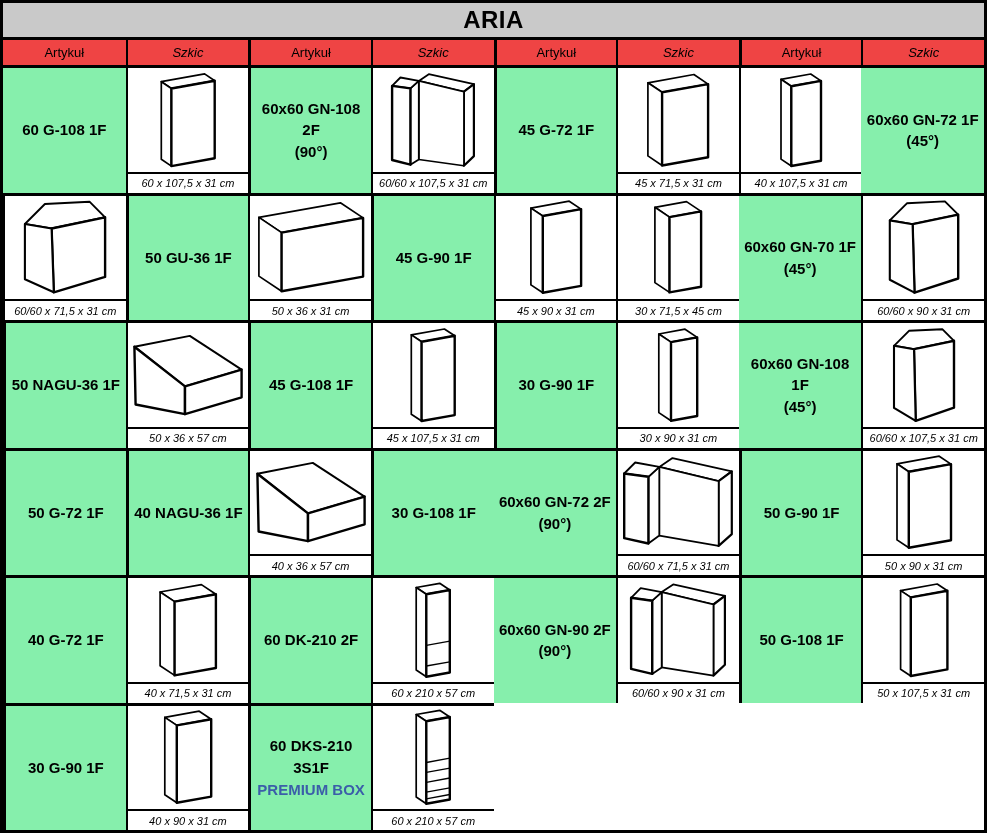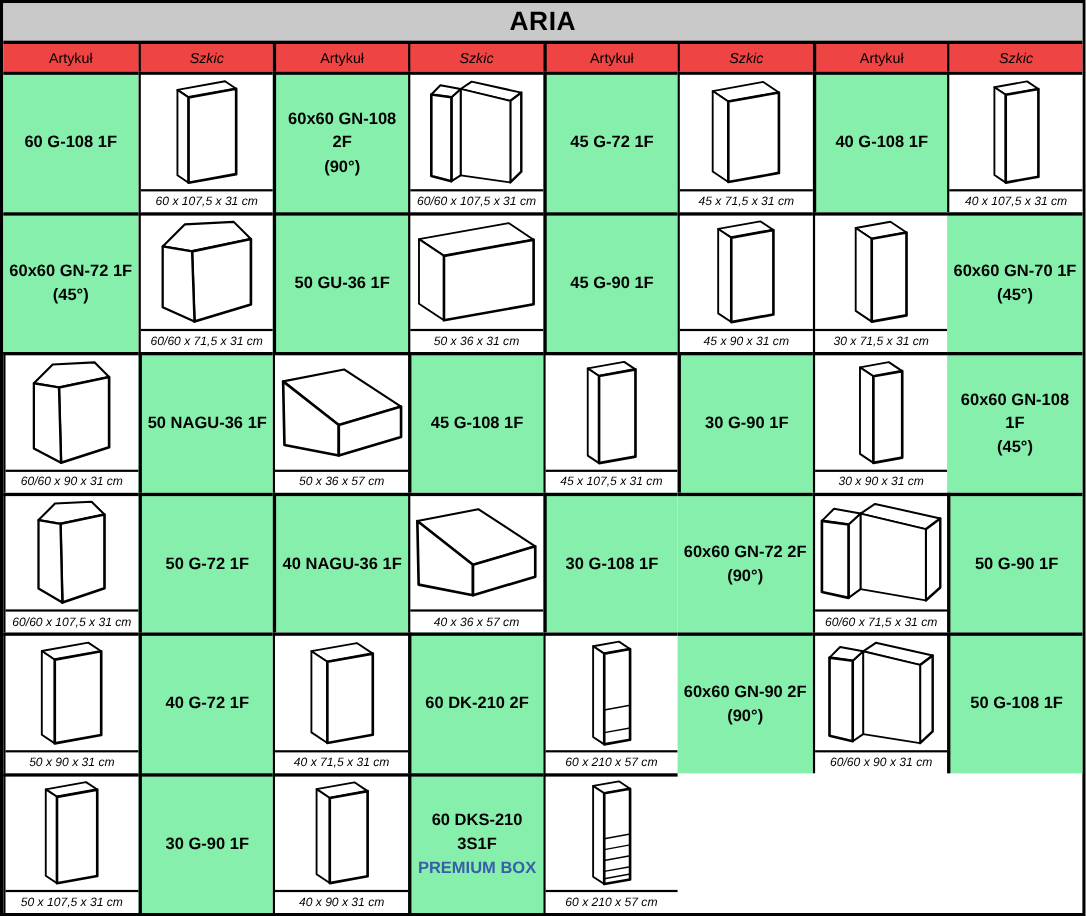--- a/index.html
+++ b/index.html
@@ -95,23 +95,20 @@
     <div class="scell bt3 bl2">
       <div class="sbox">
         <svg width="118" height="100" viewBox="0 0 118 100" xmlns="http://www.w3.org/2000/svg">
           <polygon points="43.1,22.3 89.1,14.1 74.9,4.5 28.9,12.8" fill="#ffffff" stroke="#000000" stroke-width="1.7" stroke-linejoin="round"></polygon>
           <polygon points="43.1,95.5 28.9,85.9 28.9,12.8 43.1,22.3" fill="#ffffff" stroke="#000000" stroke-width="1.7" stroke-linejoin="round"></polygon>
           <polygon points="43.1,95.5 89.1,87.2 89.1,14.1 43.1,22.3" fill="#ffffff" stroke="#000000" stroke-width="2.4" stroke-linejoin="round"></polygon>
         </svg>
       </div>
       <div class="scap">45 x 71,5 x 31 cm</div>
     </div>
-    <div class="acell bt3 bl3">
-      <div>40 G-108 1F</div>
-    </div>
     <div class="scell bt3 bl2">
       <div class="sbox">
         <svg width="118" height="100" viewBox="0 0 118 100" xmlns="http://www.w3.org/2000/svg">
           <polygon points="49.3,16.2 79.0,10.9 68.7,4.0 39.0,9.3" fill="#ffffff" stroke="#000000" stroke-width="1.7" stroke-linejoin="round"></polygon>
           <polygon points="49.3,96.0 39.0,89.1 39.0,9.3 49.3,16.2" fill="#ffffff" stroke="#000000" stroke-width="1.7" stroke-linejoin="round"></polygon>
           <polygon points="49.3,96.0 79.0,90.7 79.0,10.9 49.3,16.2" fill="#ffffff" stroke="#000000" stroke-width="2.4" stroke-linejoin="round"></polygon>
         </svg>
       </div>
       <div class="scap">40 x 107,5 x 31 cm</div>
     </div>
@@ -156,21 +153,21 @@
       <div class="scap">45 x 90 x 31 cm</div>
     </div>
     <div class="scell bt3 bl2">
       <div class="sbox">
         <svg width="118" height="100" viewBox="0 0 118 100" xmlns="http://www.w3.org/2000/svg">
           <polygon points="50.5,20.1 82.1,14.4 67.5,4.6 35.9,10.3" fill="#ffffff" stroke="#000000" stroke-width="1.7" stroke-linejoin="round"></polygon>
           <polygon points="50.5,95.4 35.9,85.6 35.9,10.3 50.5,20.1" fill="#ffffff" stroke="#000000" stroke-width="1.7" stroke-linejoin="round"></polygon>
           <polygon points="50.5,95.4 82.1,89.7 82.1,14.4 50.5,20.1" fill="#ffffff" stroke="#000000" stroke-width="2.4" stroke-linejoin="round"></polygon>
         </svg>
       </div>
-      <div class="scap">30 x 71,5 x 31 cm</div>
+      <div class="scap">30 x 71,5 x 45 cm</div>
     </div>
     <div class="acell bt3">
       <div>60x60 GN-70 1F</div>
       <div>(45°)</div>
     </div>
     <div class="scell bt3 bl2">
       <div class="sbox">
         <svg width="118" height="100" viewBox="0 0 118 100" xmlns="http://www.w3.org/2000/svg">
           <polygon points="24.8,23.4 41.9,6.3 79.9,4.4 93.2,17.7 47.6,27.2" fill="#ffffff" stroke="#000000" stroke-width="1.9" stroke-linejoin="round"></polygon>
           <polygon points="47.6,27.2 93.2,17.7 93.2,81.5 49.5,95.6" fill="#ffffff" stroke="#000000" stroke-width="2.4" stroke-linejoin="round"></polygon>

